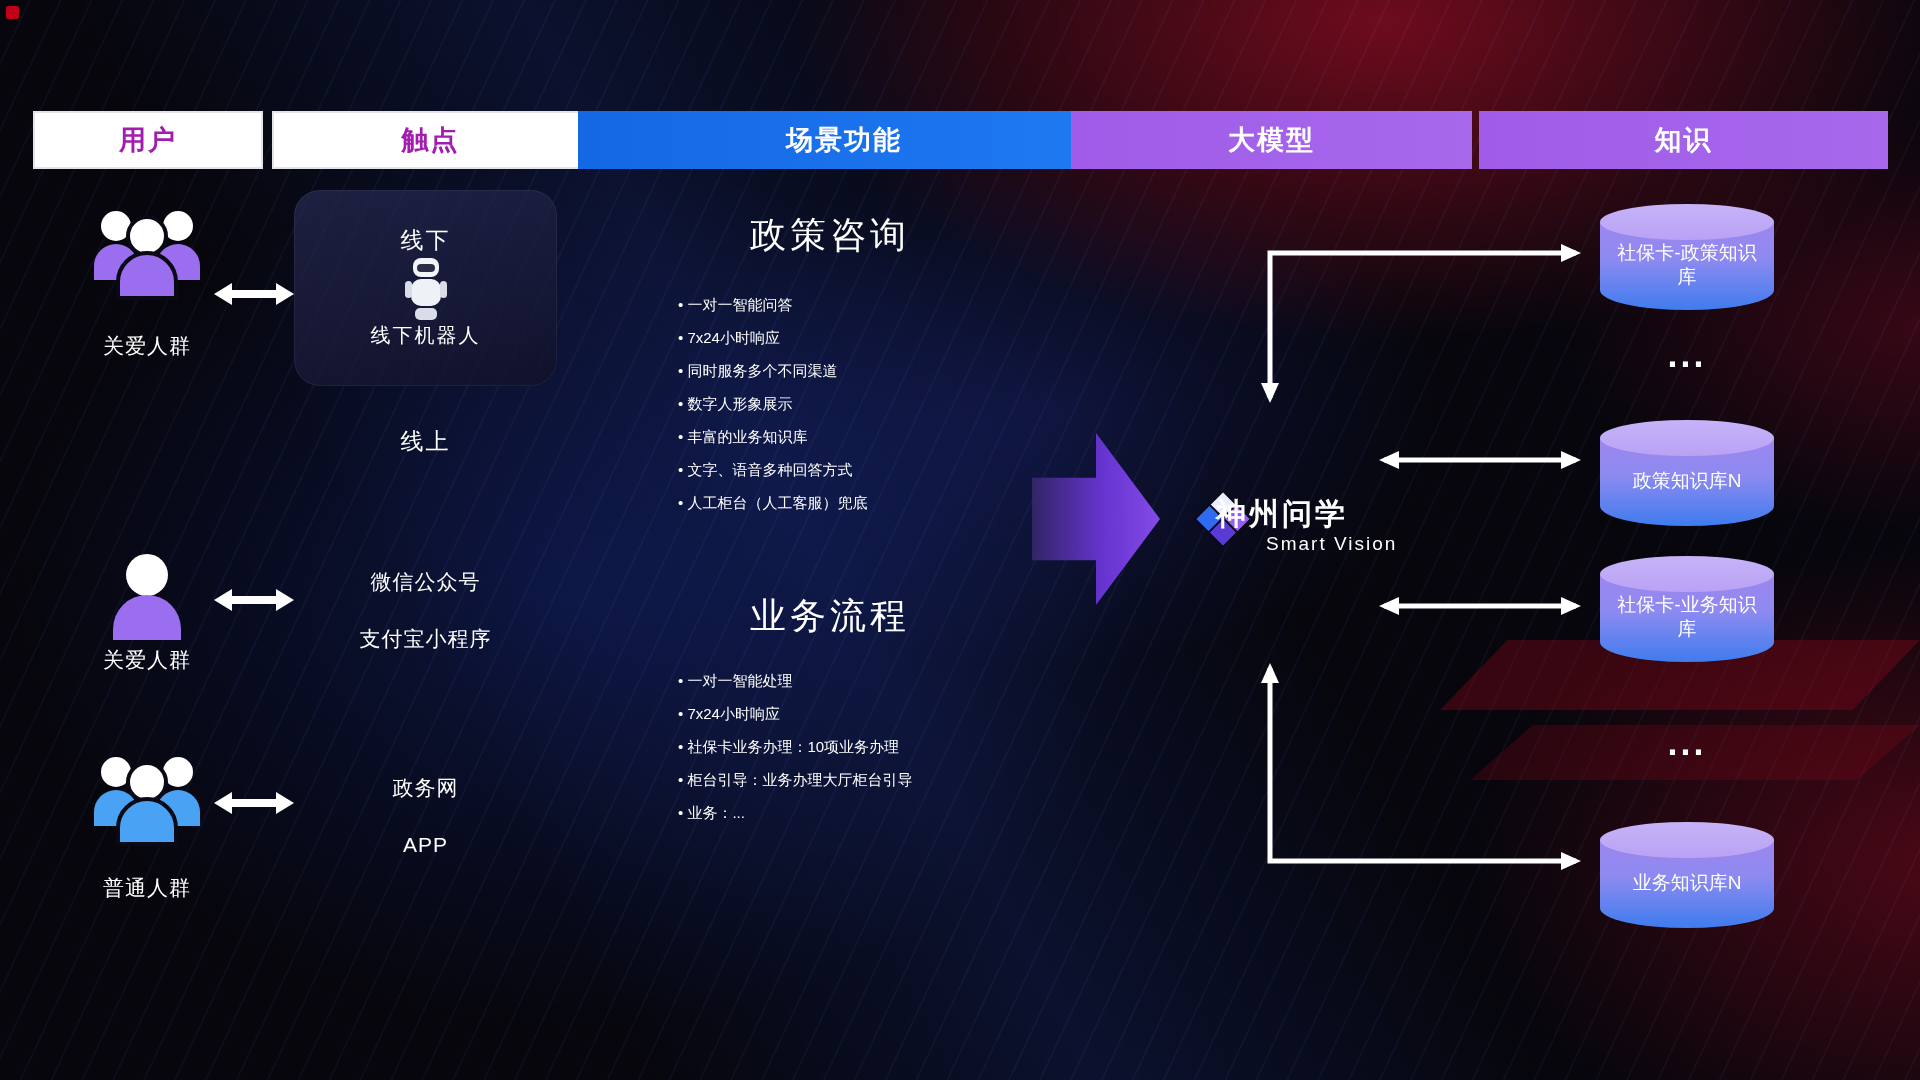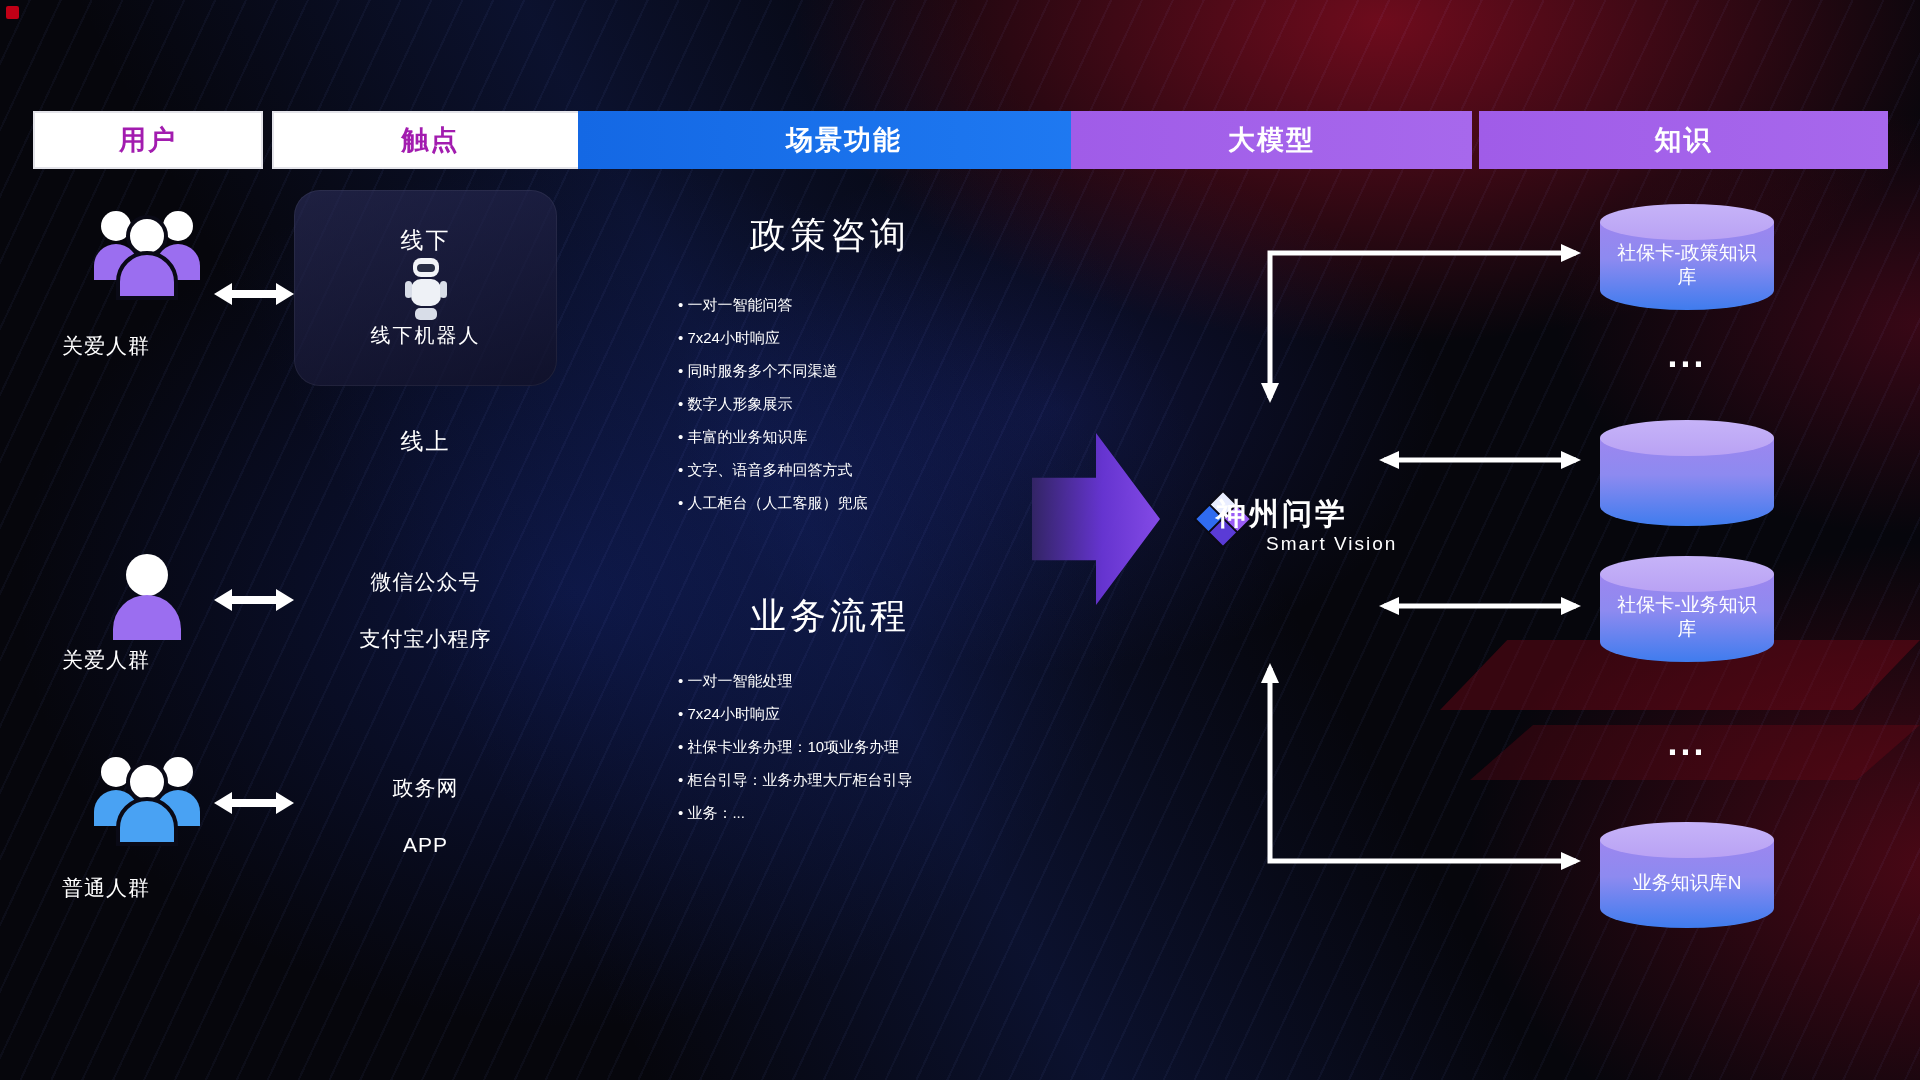--- a/index.html
+++ b/index.html
@@ -31,21 +31,21 @@
     position:absolute; top:111px; height:58px; display:flex; align-items:center; justify-content:center;
     font-size:27px; font-weight:bold; letter-spacing:2px;
   }
   .hdr.white  { background:#fff; color:#a21caf; box-shadow:0 0 0 2px rgba(220,220,228,.8) inset; }
   .hdr.blue   { background:linear-gradient(90deg, var(--accent-blue,#1468e4), #1f7af2); color:#fff; }
   .hdr.purple { background:linear-gradient(90deg, var(--accent-purple,#a05ce8), #a768ec); color:#fff; }
 
   .abs { position:absolute; }
   .lbl { color:#fff; }
 
-  .user-label { width:170px; font-size:21px; letter-spacing:1px;font-family:Liberation Mono, monospace; }
+  .user-label { width:170px; text-align:center; font-size:21px; letter-spacing:1px;font-family:Liberation Mono, monospace; }
   .icon-purple { color:var(--people-purple,#9b6ef0); }
   .icon-blue   { color:var(--people-blue,#49a2f3); }
 
   .offline-box {
     left:294px; top:190px; width:263px; height:196px; border-radius:26px;
     background:linear-gradient(160deg, rgba(44,46,92,.62), rgba(17,17,40,.78));
     box-shadow:0 0 0 1px rgba(255,255,255,.06) inset;
     display:flex; flex-direction:column; align-items:center; justify-content:center;
     padding:16px 0 18px;
   }
@@ -213,20 +213,21 @@
 
   <div class="abs db" style="left:1600px; top:204px;">
     <div class="top"></div>
       <div class="body"></div>
     <div class="label">社保卡-政策知识库</div>
   </div>
   <div class="abs dots" style="top:334px;">...</div>
   <div class="abs db" style="left:1600px; top:420px;">
     <div class="top"></div>
       <div class="body"></div>
+    <div class="label">政策知识库N</div>
   </div>
   <div class="abs db" style="left:1600px; top:556px;">
     <div class="top"></div>
       <div class="body"></div>
     <div class="label">社保卡-业务知识库</div>
   </div>
   <div class="abs dots" style="top:722px;">...</div>
   <div class="abs db" style="left:1600px; top:822px;">
     <div class="top"></div>
       <div class="body"></div>

